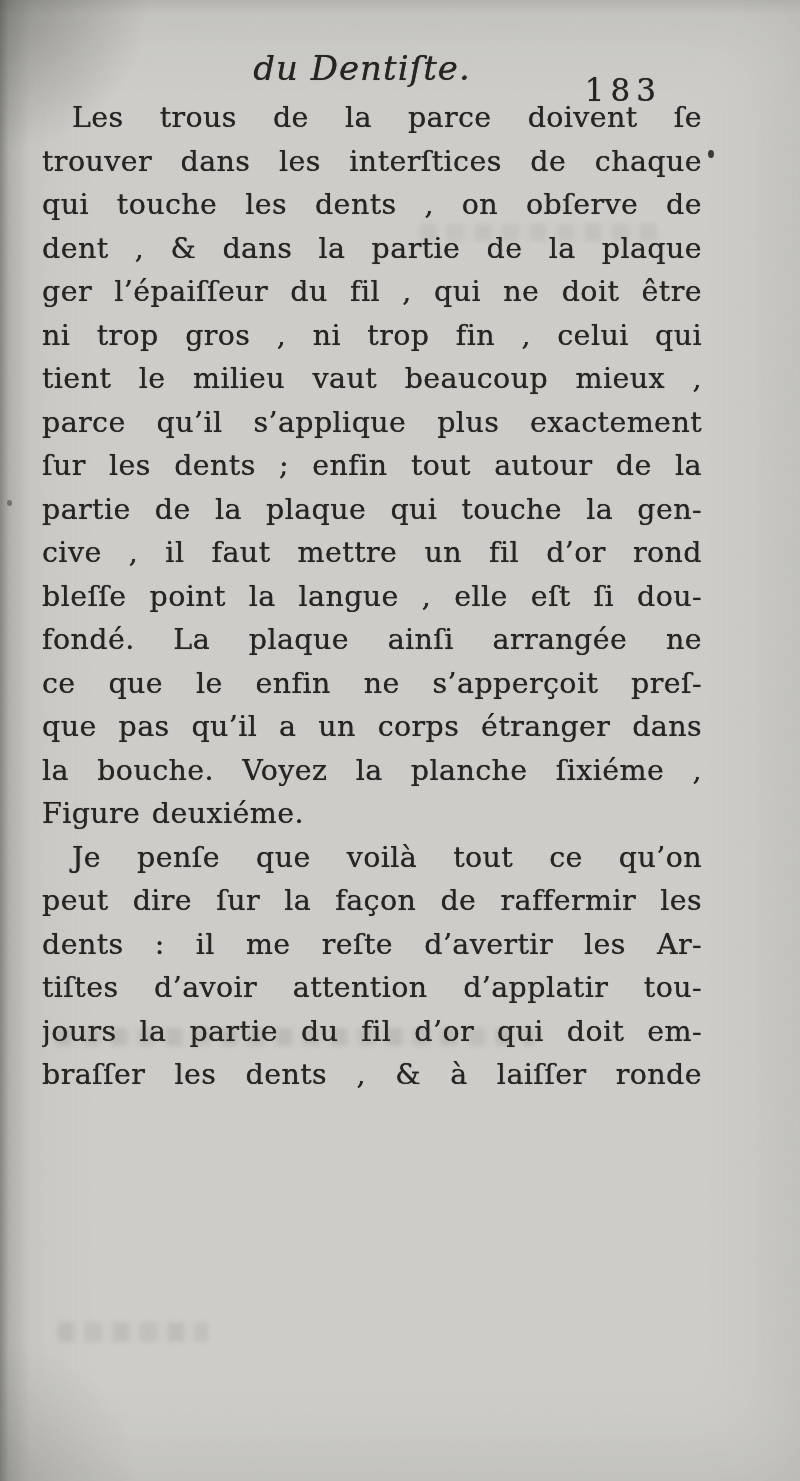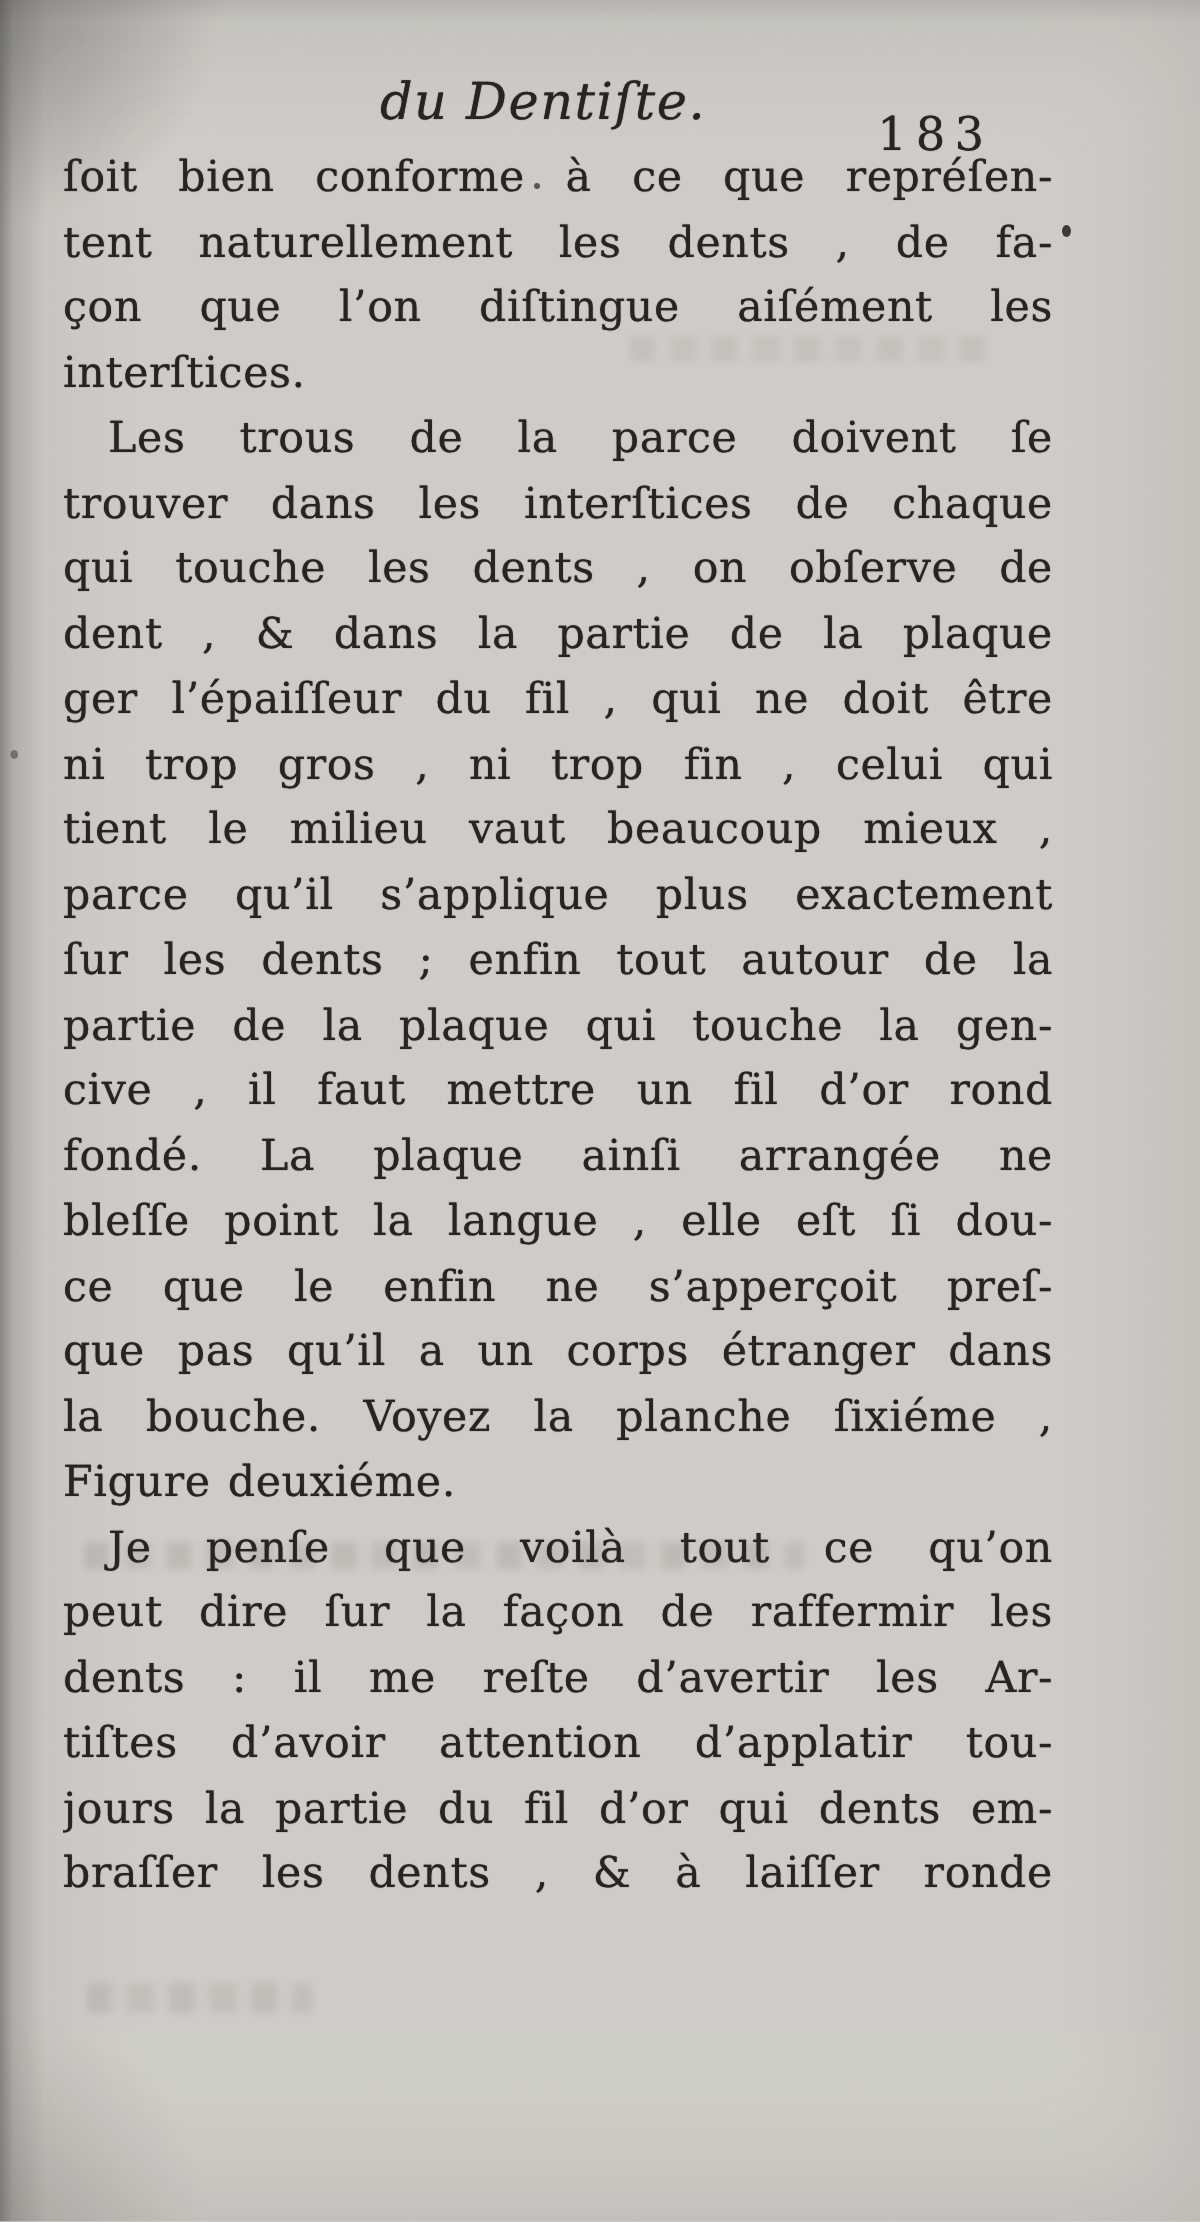--- a/index.html
+++ b/index.html
@@ -101,50 +101,44 @@
 <div class="dot d1"></div>
 <div class="dot d2"></div>
 <div class="dot d3"></div>
 
 <div class="header-title">du Dentiſte.</div>
 
 <div class="page-number">183</div>
 
 <div class="column">
     <div class="para">
-      <div class="line"><span class="">ſoit bien conforme à ce que repréſen-</span></div>
-      <div class="line"><span class="">tent naturellement les dents , de fa-</span></div>
-      <div class="line"><span class="">çon que l’on diſtingue aiſément les</span></div>
-      <div class="line last"><span class="">interſtices.</span></div>
-    </div>
-    <div class="para">
       <div class="line indent"><span class="">Les trous de la parce doivent ſe</span></div>
       <div class="line"><span class="">trouver dans les interſtices de chaque</span></div>
       <div class="line"><span class="">qui touche les dents , on obſerve de</span></div>
       <div class="line"><span class="">dent , &amp; dans la partie de la plaque</span></div>
       <div class="line"><span class="">ger l’épaiſſeur du fil , qui ne doit être</span></div>
       <div class="line"><span class="">ni trop gros , ni trop fin , celui qui</span></div>
       <div class="line"><span class="">tient le milieu vaut beaucoup mieux ,</span></div>
       <div class="line"><span class="">parce qu’il s’applique plus exactement</span></div>
       <div class="line"><span class="">ſur les dents ; enfin tout autour de la</span></div>
       <div class="line"><span class="">partie de la plaque qui touche la gen-</span></div>
       <div class="line"><span class="">cive , il faut mettre un fil d’or rond</span></div>
+      <div class="line"><span class="">bleſſe point la langue , elle eſt ſi dou-</span></div>
       <div class="line"><span class="">fondé. La plaque ainſi arrangée ne</span></div>
-      <div class="line"><span class="">bleſſe point la langue , elle eſt ſi dou-</span></div>
       <div class="line"><span class="">ce que le enfin ne s’apperçoit preſ-</span></div>
       <div class="line"><span class="">que pas qu’il a un corps étranger dans</span></div>
       <div class="line"><span class="">la bouche. </span><span class="it">Voyez la planche ſixiéme ,</span></div>
       <div class="line last"><span class="it">Figure deuxiéme.</span></div>
     </div>
     <div class="para">
       <div class="line indent"><span class="">Je penſe que voilà tout ce qu’on</span></div>
       <div class="line"><span class="">peut dire ſur la façon de raffermir les</span></div>
       <div class="line"><span class="">dents : il me reſte d’avertir les Ar-</span></div>
       <div class="line"><span class="">tiſtes d’avoir attention d’applatir tou-</span></div>
-      <div class="line"><span class="">jours la partie du fil d’or qui dents em-</span></div>
+      <div class="line"><span class="">jours la partie du fil d’or qui doit em-</span></div>
       <div class="line"><span class="">braſſer les dents , &amp; à laiſſer ronde</span></div>
     </div>
   </div>
 
 <svg class="noise" width="800" height="1481" aria-hidden="true">
   <filter id="grain">
     <feTurbulence type="fractalNoise" baseFrequency="0.8" numOctaves="2" stitchTiles="stitch"></feTurbulence>
     <feColorMatrix type="matrix" values="0 0 0 0 0.12  0 0 0 0 0.12  0 0 0 0 0.10  0.8 0.8 0.8 0 0"></feColorMatrix>
   </filter>
   <rect width="800" height="1481" filter="url(#grain)" opacity="0.07"></rect>

